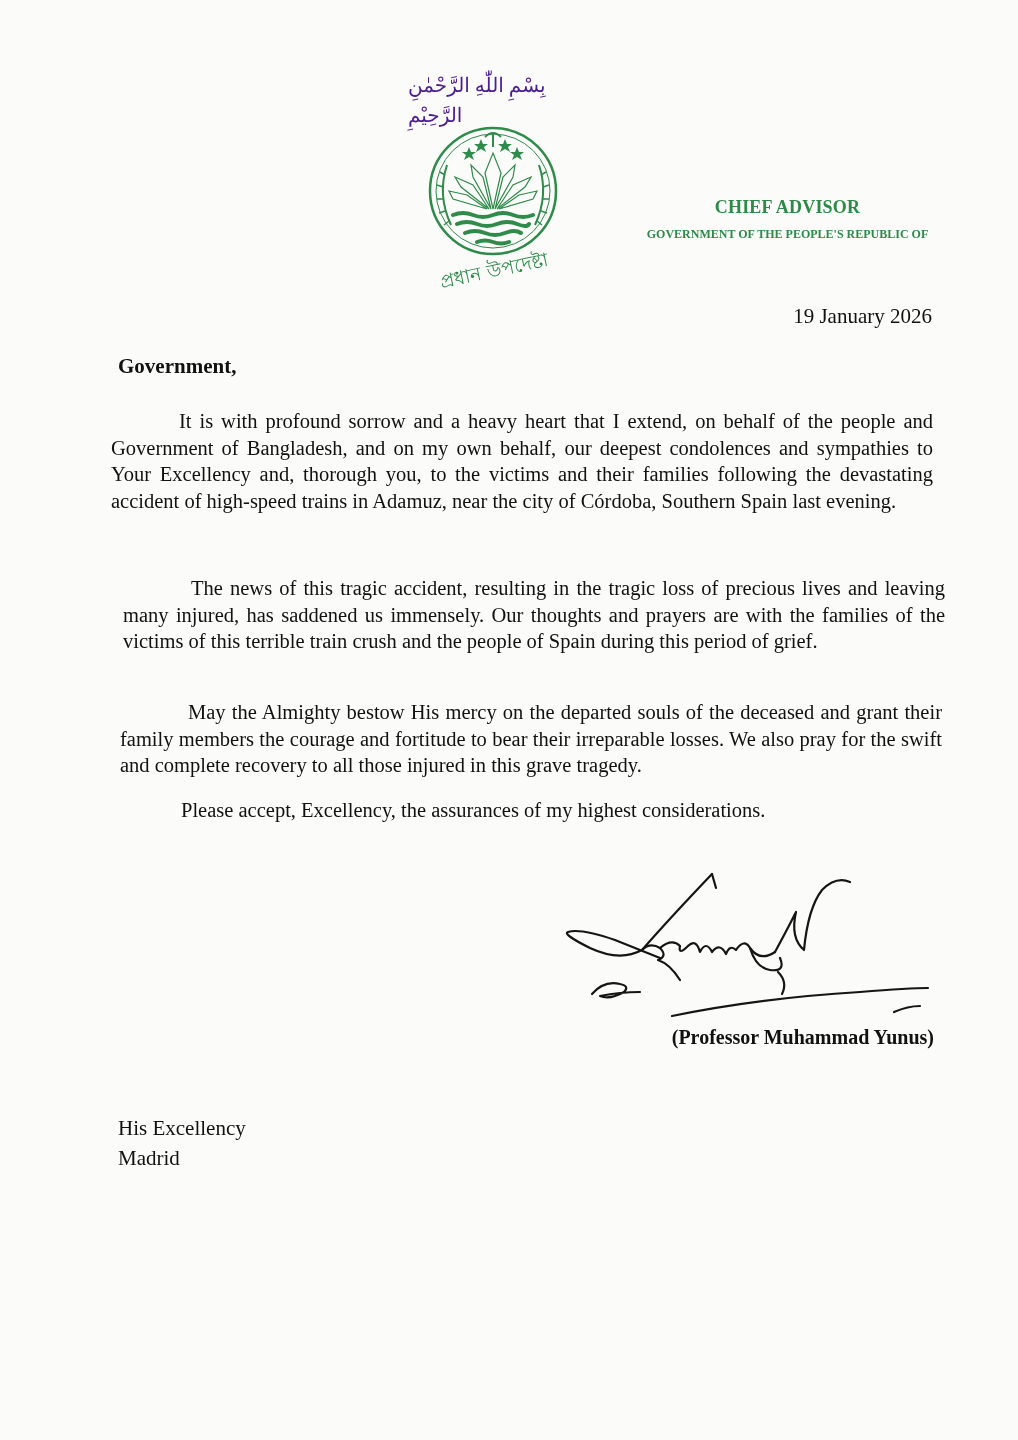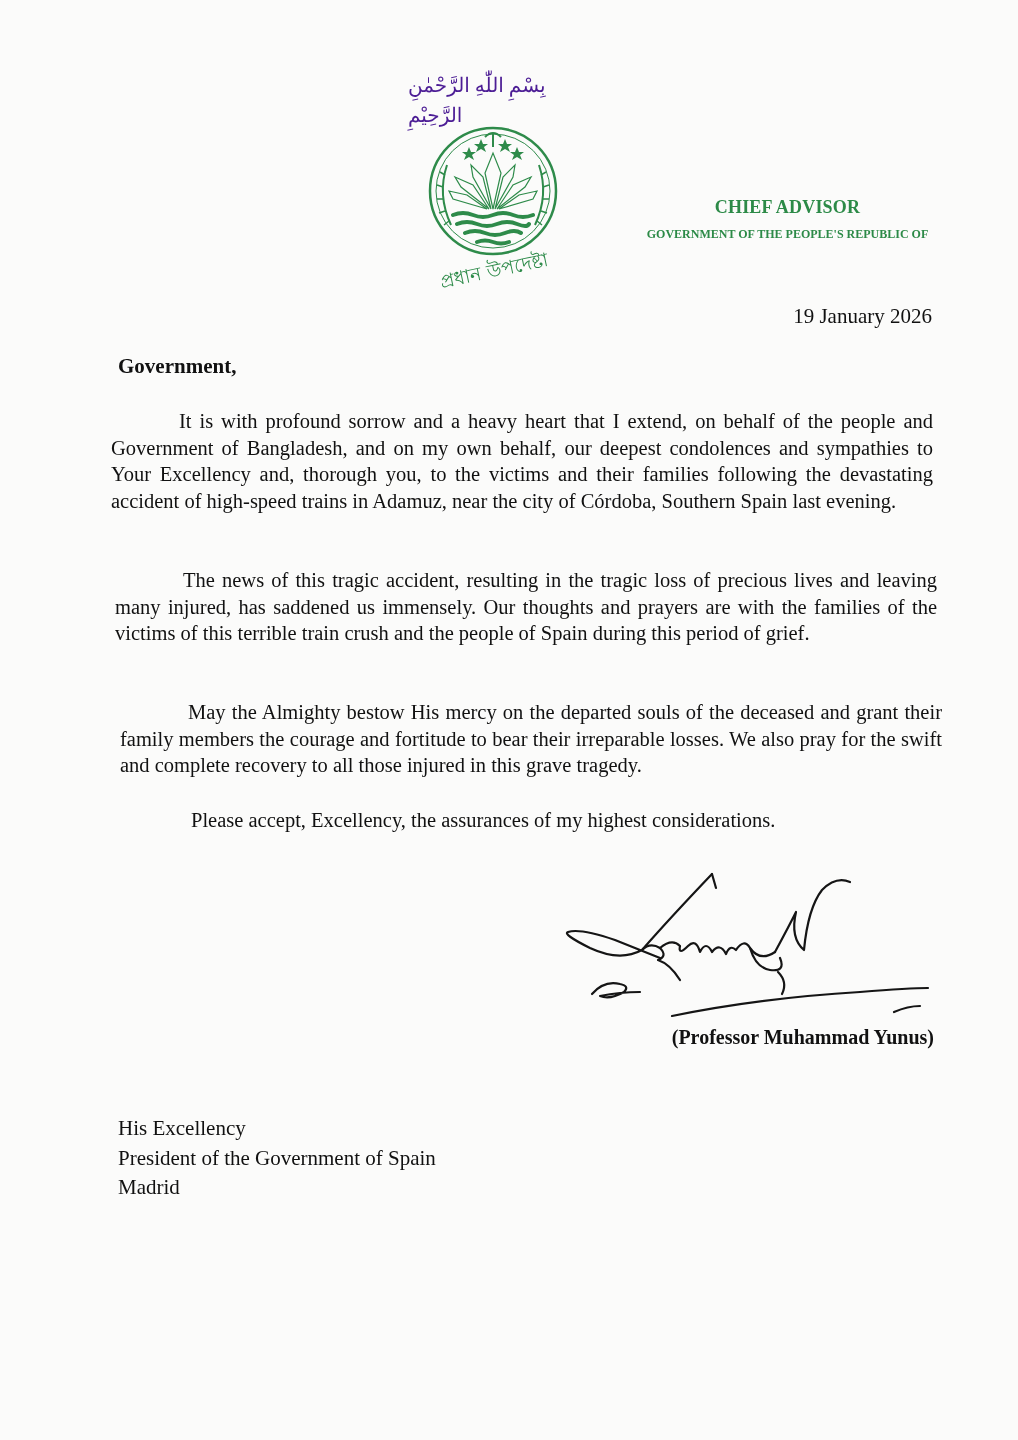--- a/index.html
+++ b/index.html
@@ -133,23 +133,23 @@
 <div class="letterhead">
   <div class="title">CHIEF ADVISOR</div>
   <div class="sub">GOVERNMENT OF THE PEOPLE'S REPUBLIC OF</div>
 </div>
 
 <div class="date">19 January 2026</div>
 
 <div class="salutation">Government,</div>
 
 <p class="para p1" style="margin:0">It is with profound sorrow and a heavy heart that I extend, on behalf of the people and Government of Bangladesh, and on my own behalf, our deepest condolences and sympathies to Your Excellency and, thorough you, to the victims and their families following the devastating accident of high-speed trains in Adamuz, near the city of Córdoba, Southern Spain last evening.</p>
-<p class="para p2" style="margin:4px">The news of this tragic accident, resulting in the tragic loss of precious lives and leaving many injured, has saddened us immensely. Our thoughts and prayers are with the families of the victims of this terrible train crush and the people of Spain during this period of grief.</p>
+<p class="para p2" style="margin:12px">The news of this tragic accident, resulting in the tragic loss of precious lives and leaving many injured, has saddened us immensely. Our thoughts and prayers are with the families of the victims of this terrible train crush and the people of Spain during this period of grief.</p>
 <p class="para p3" style="margin:9px">May the Almighty bestow His mercy on the departed souls of the deceased and grant their family members the courage and fortitude to bear their irreparable losses. We also pray for the swift and complete recovery to all those injured in this grave tragedy.</p>
-<p class="para p4" style="margin:12px">Please accept, Excellency, the assurances of my highest considerations.</p>
+<p class="para p4" style="margin:2px">Please accept, Excellency, the assurances of my highest considerations.</p>
 
 <div class="signature">
   <svg width="380" height="150" viewBox="0 0 380 150">
     <g fill="none" stroke="#151515" stroke-width="2.2" stroke-linecap="round" stroke-linejoin="round">
       <path d="M152 6 L156 20"></path>
       <path d="M152 6 Q110 50 82 82 Q60 94 30 80 Q2 66 8 64 Q20 60 55 72 Q85 84 100 90"></path>
       <path d="M82 82 Q90 74 100 80 Q108 88 98 92 Q110 96 120 112"></path>
       <path d="M100 80 Q112 70 120 78 Q118 88 128 78 Q136 70 140 84 Q146 72 152 84 Q160 74 166 86 Q170 76 176 82 Q184 70 190 80 Q200 94 215 84"></path>
       <path d="M190 80 Q196 100 210 102 Q226 104 220 90"></path>
       <path d="M215 84 Q228 60 236 44 Q230 70 244 82 Q248 40 262 22 Q276 8 290 14"></path>
@@ -158,15 +158,14 @@
       <path d="M112 148 Q200 130 300 124 Q350 120 368 120"></path>
       <path d="M334 144 Q348 138 360 138"></path>
     </g>
   </svg>
 </div>
 
 <div class="signer">(Professor Muhammad Yunus)</div>
 
 <div class="recipient">
   <div>His Excellency</div>
-  <div>President of the Government of Spain</div>
   <div>Madrid</div>
 </div>
 
 </body></html>

